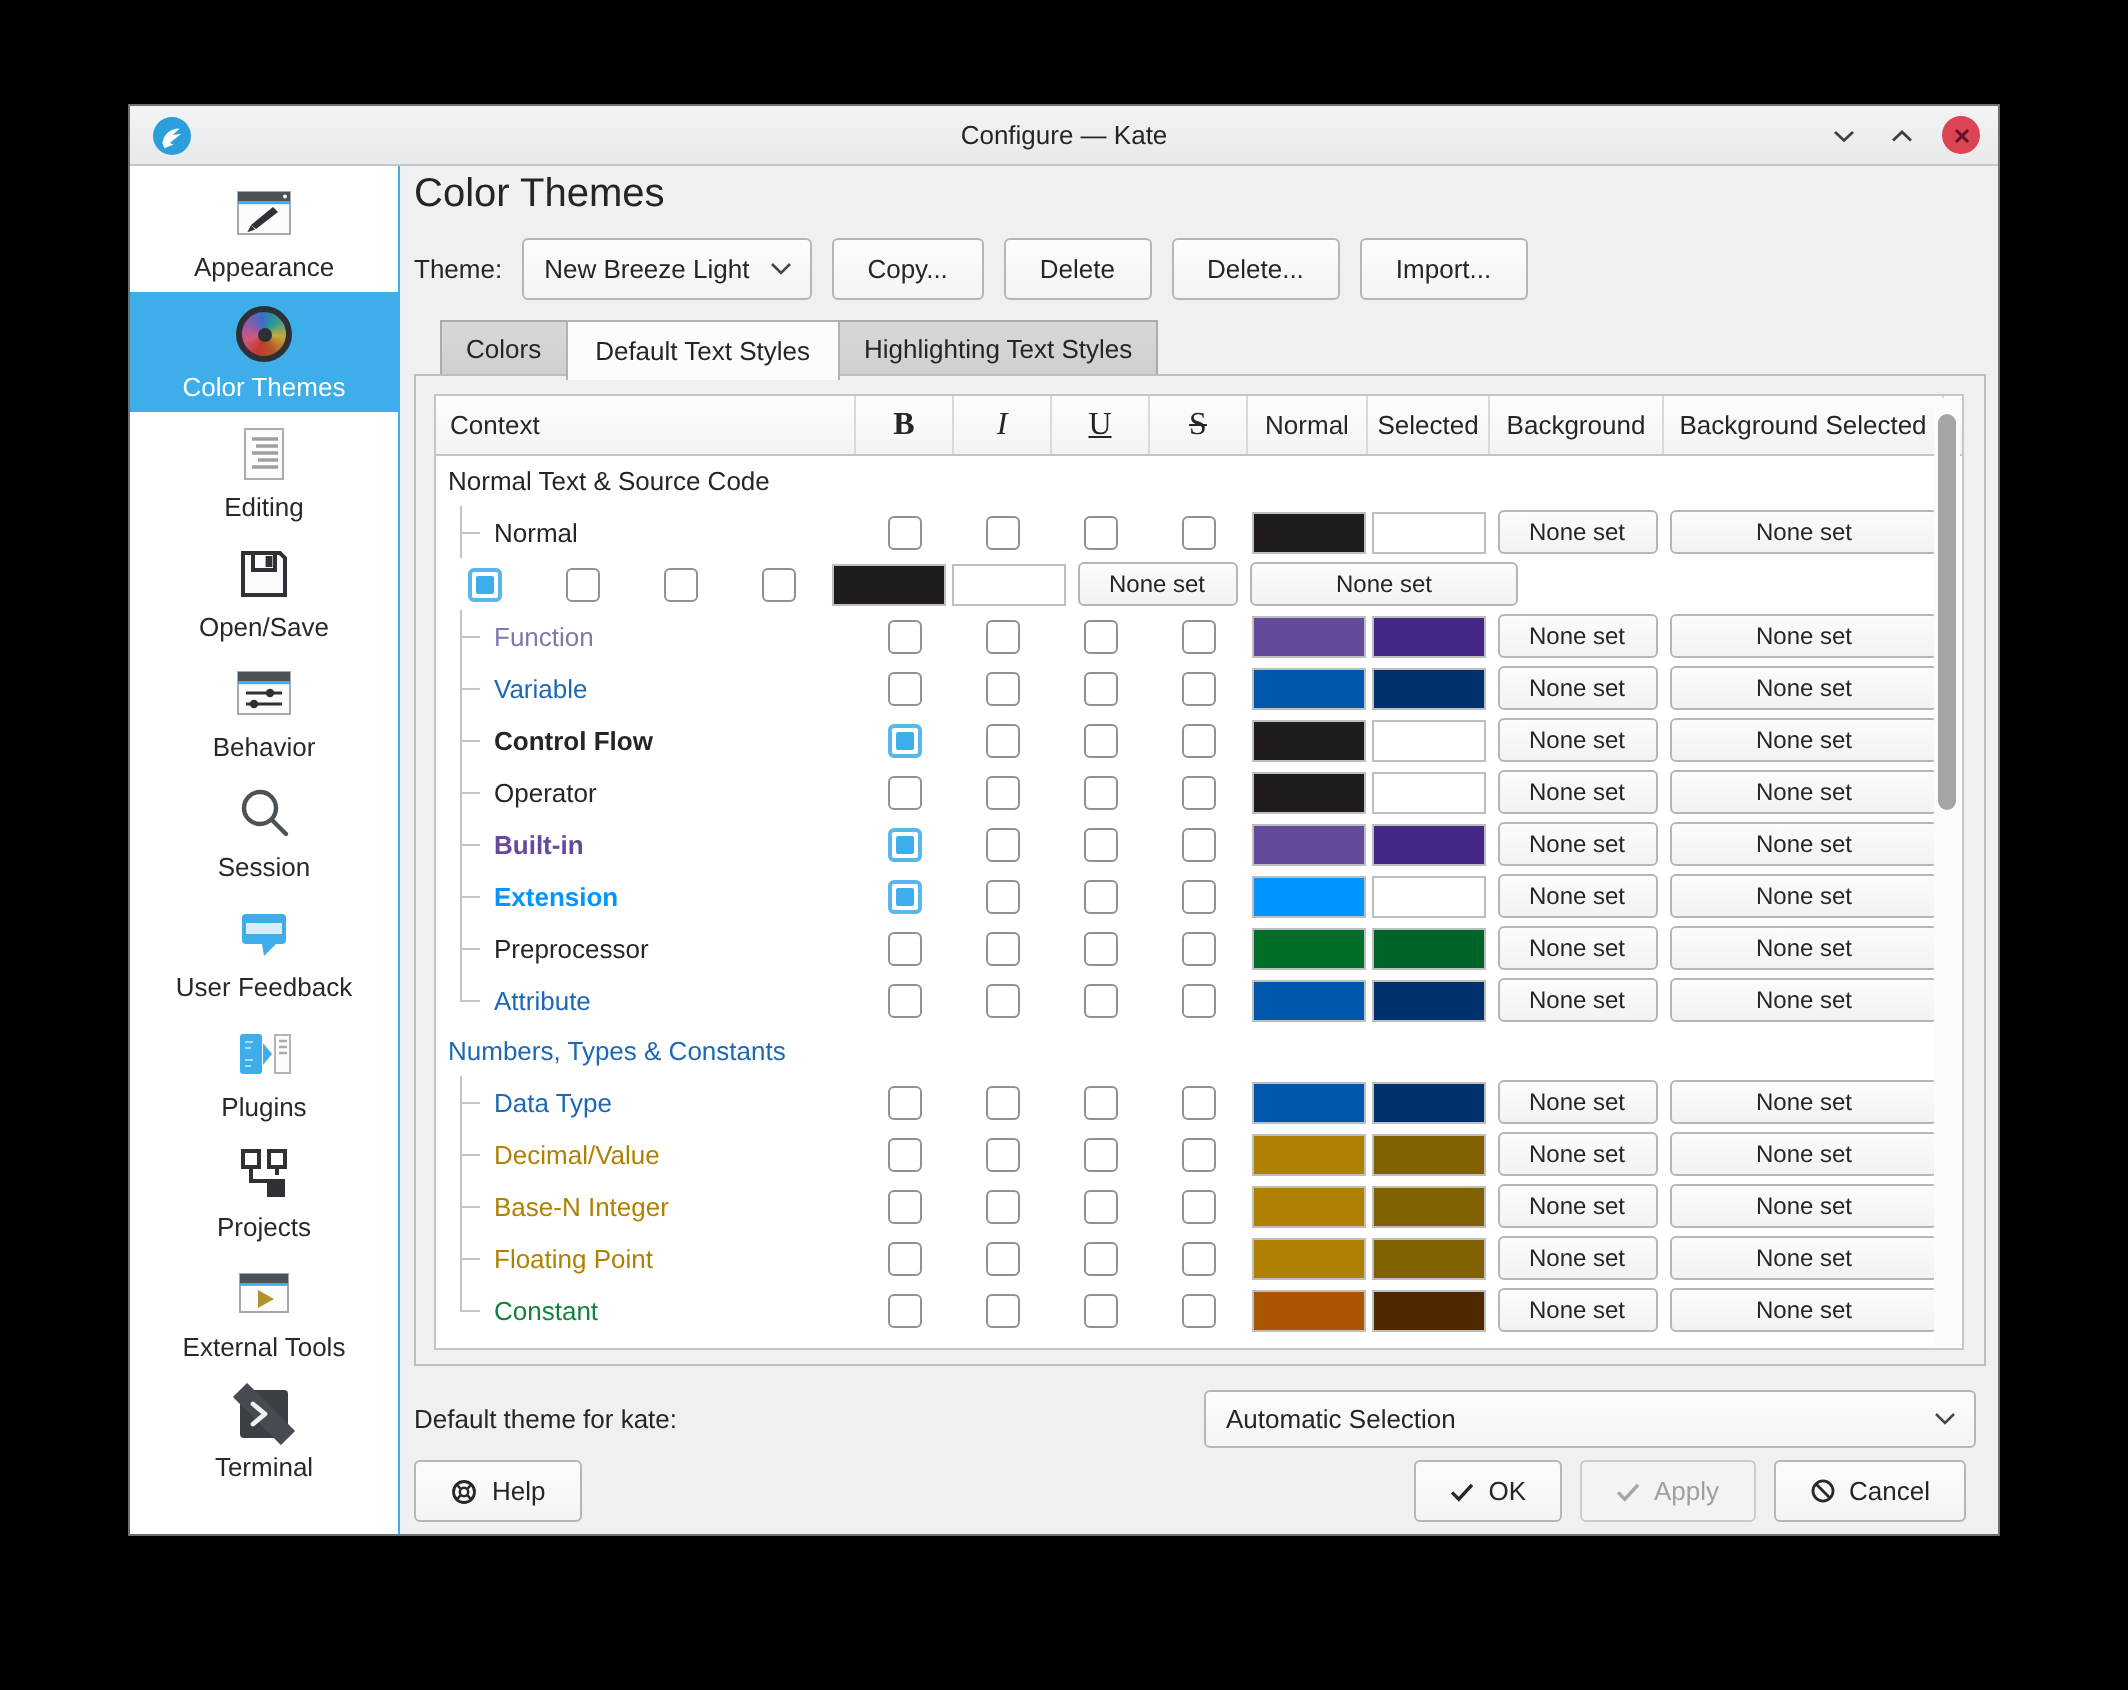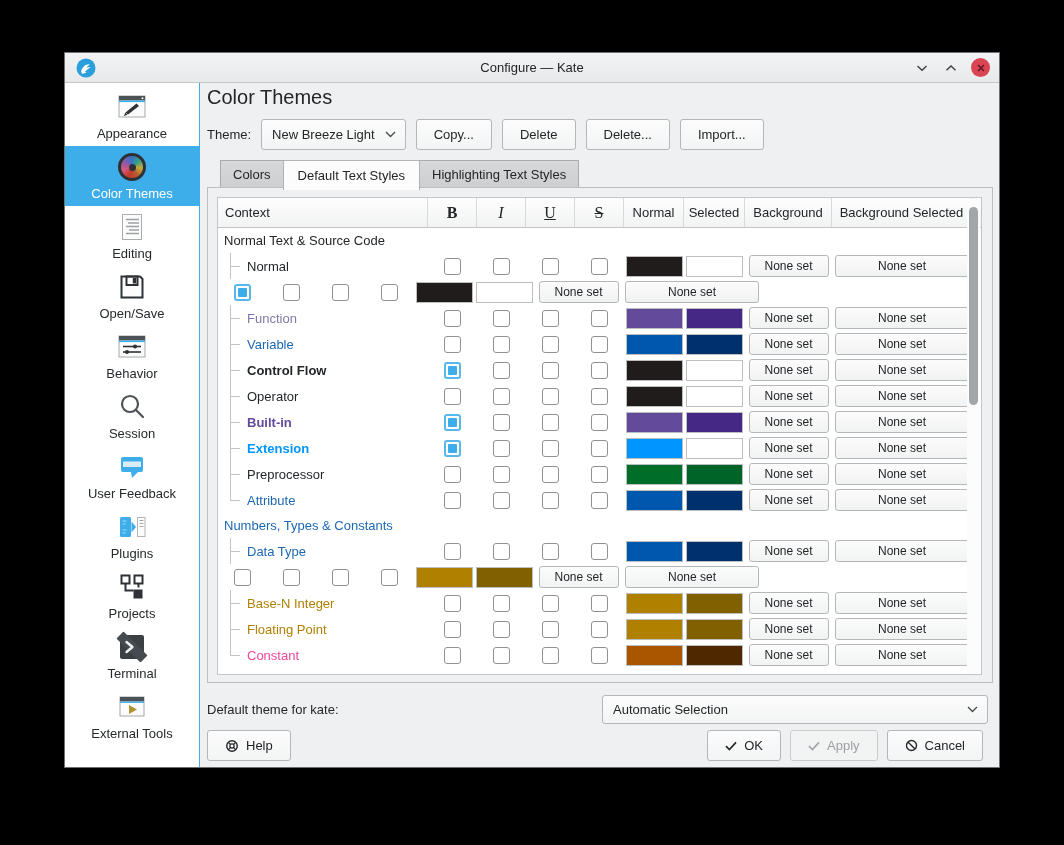--- a/index.html
+++ b/index.html
@@ -223,37 +223,37 @@
                 <rect x="18.5" y="4.5" width="8" height="8" fill="#fff" stroke="#2e3236" stroke-width="2"></rect>
                 <path d="M9.5 12.5 v7 h8 M22.5 12.5 v4" fill="none" stroke="#2e3236" stroke-width="2"></path>
                 <rect x="17.5" y="18.5" width="9" height="9" fill="#2e3236"></rect>
               </svg>
             </span>
             <span>Projects</span>
           </div>
           <div class="sb-item">
             <span class="sb-icon">
               <svg viewBox="0 0 32 32">
-                <rect x="4" y="4" width="24" height="24" rx="2" fill="#3b4045"></rect>
-                <path d="M4 4 L28 28" stroke="#454b50" stroke-width="10" clip-path="inset(0 round 2px)"></path>
-                <path d="M10.5 11 l6 5 -6 5" fill="none" stroke="#eff0f1" stroke-width="2.4" stroke-linecap="round" stroke-linejoin="round"></path>
-              </svg>
-            </span>
-            <span>Terminal</span>
-          </div>
-          <div class="sb-item">
-            <span class="sb-icon">
-              <svg viewBox="0 0 32 32">
                 <rect x="4" y="6" width="24" height="19" fill="#fcfcfc" stroke="#a6a8aa"></rect>
                 <rect x="4" y="6" width="24" height="4.5" fill="#4d5257"></rect>
                 <rect x="4" y="10.5" width="24" height="1.4" fill="#3daee9"></rect>
                 <path d="M13 14 l8 4.5 -8 4.5 z" fill="#b0922e"></path>
               </svg>
             </span>
             <span>External Tools</span>
+          </div>
+          <div class="sb-item">
+            <span class="sb-icon">
+              <svg viewBox="0 0 32 32">
+                <rect x="4" y="4" width="24" height="24" rx="2" fill="#3b4045"></rect>
+                <path d="M4 4 L28 28" stroke="#454b50" stroke-width="10" clip-path="inset(0 round 2px)"></path>
+                <path d="M10.5 11 l6 5 -6 5" fill="none" stroke="#eff0f1" stroke-width="2.4" stroke-linecap="round" stroke-linejoin="round"></path>
+              </svg>
+            </span>
+            <span>Terminal</span>
           </div>
         </div>
 
       <div class="content">
         <div class="page-title">Color Themes</div>
 
         <div class="theme-row">
           <span class="lbl">Theme:</span>
           <div class="combo">
             <span>New Breeze Light</span>
@@ -615,20 +615,24 @@
                     <span class="swatch" style="background: rgb(0, 49, 110);"></span>
                   </div>
                   <div class="td cen" style="width: 87px;">
                     <button class="mini-btn" style="width: 80px;">None set</button>
                   </div>
                   <div class="td cen" style="width: 140px;">
                     <button class="mini-btn" style="width: 134px;">None set</button>
                   </div>
                 </div>
                 <div class="trow">
+                  <div class="td ctxcell" style="width: 210px;">
+                    <span class="branch"></span>
+                    <span class="rowlabel" style="color: rgb(176, 128, 0);">Decimal/Value</span>
+                  </div>
                   <div class="td cen" style="width: 49px;">
                     <span class="cb"></span>
                   </div>
                   <div class="td cen" style="width: 49px;">
                     <span class="cb"></span>
                   </div>
                   <div class="td cen" style="width: 49px;">
                     <span class="cb"></span>
                   </div>
                   <div class="td cen" style="width: 49px;">
@@ -703,21 +707,21 @@
                   <div class="td cen" style="width: 87px;">
                     <button class="mini-btn" style="width: 80px;">None set</button>
                   </div>
                   <div class="td cen" style="width: 140px;">
                     <button class="mini-btn" style="width: 134px;">None set</button>
                   </div>
                 </div>
                 <div class="trow">
                   <div class="td ctxcell" style="width: 210px;">
                     <span class="branch last"></span>
-                    <span class="rowlabel" style="color: #ec4899;">Constant</span>
+                    <span class="rowlabel" style="color: #15803d;">Constant</span>
                   </div>
                   <div class="td cen" style="width: 49px;">
                     <span class="cb"></span>
                   </div>
                   <div class="td cen" style="width: 49px;">
                     <span class="cb"></span>
                   </div>
                   <div class="td cen" style="width: 49px;">
                     <span class="cb"></span>
                   </div>

